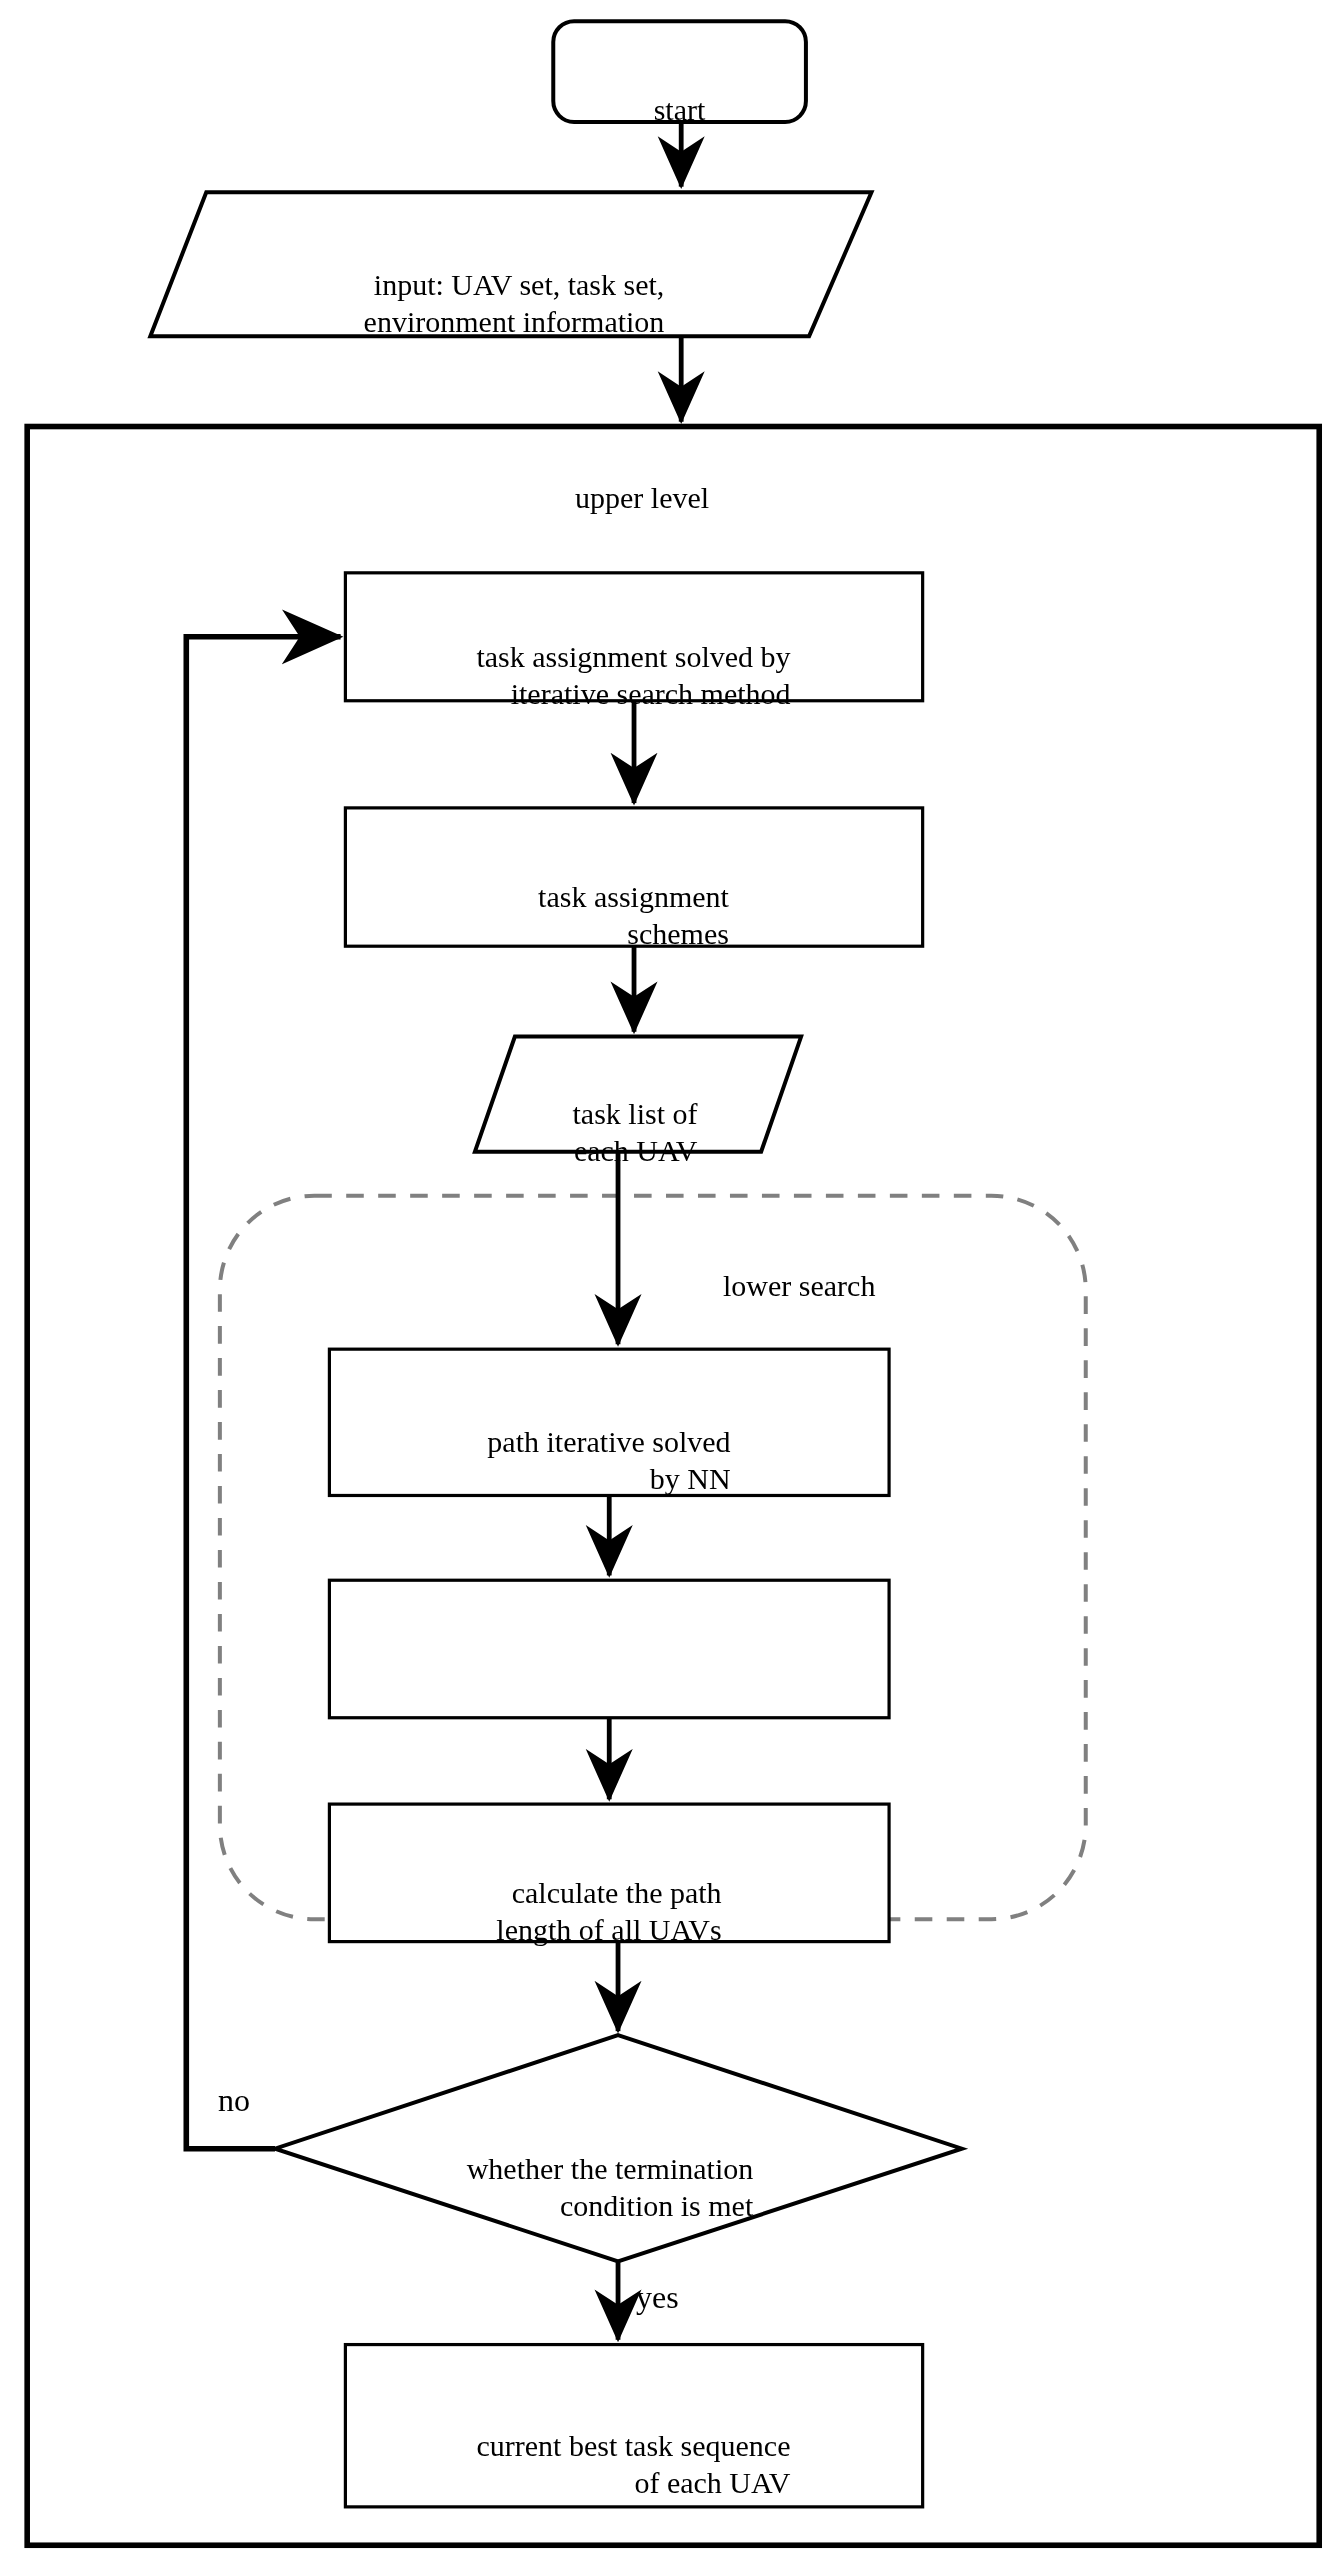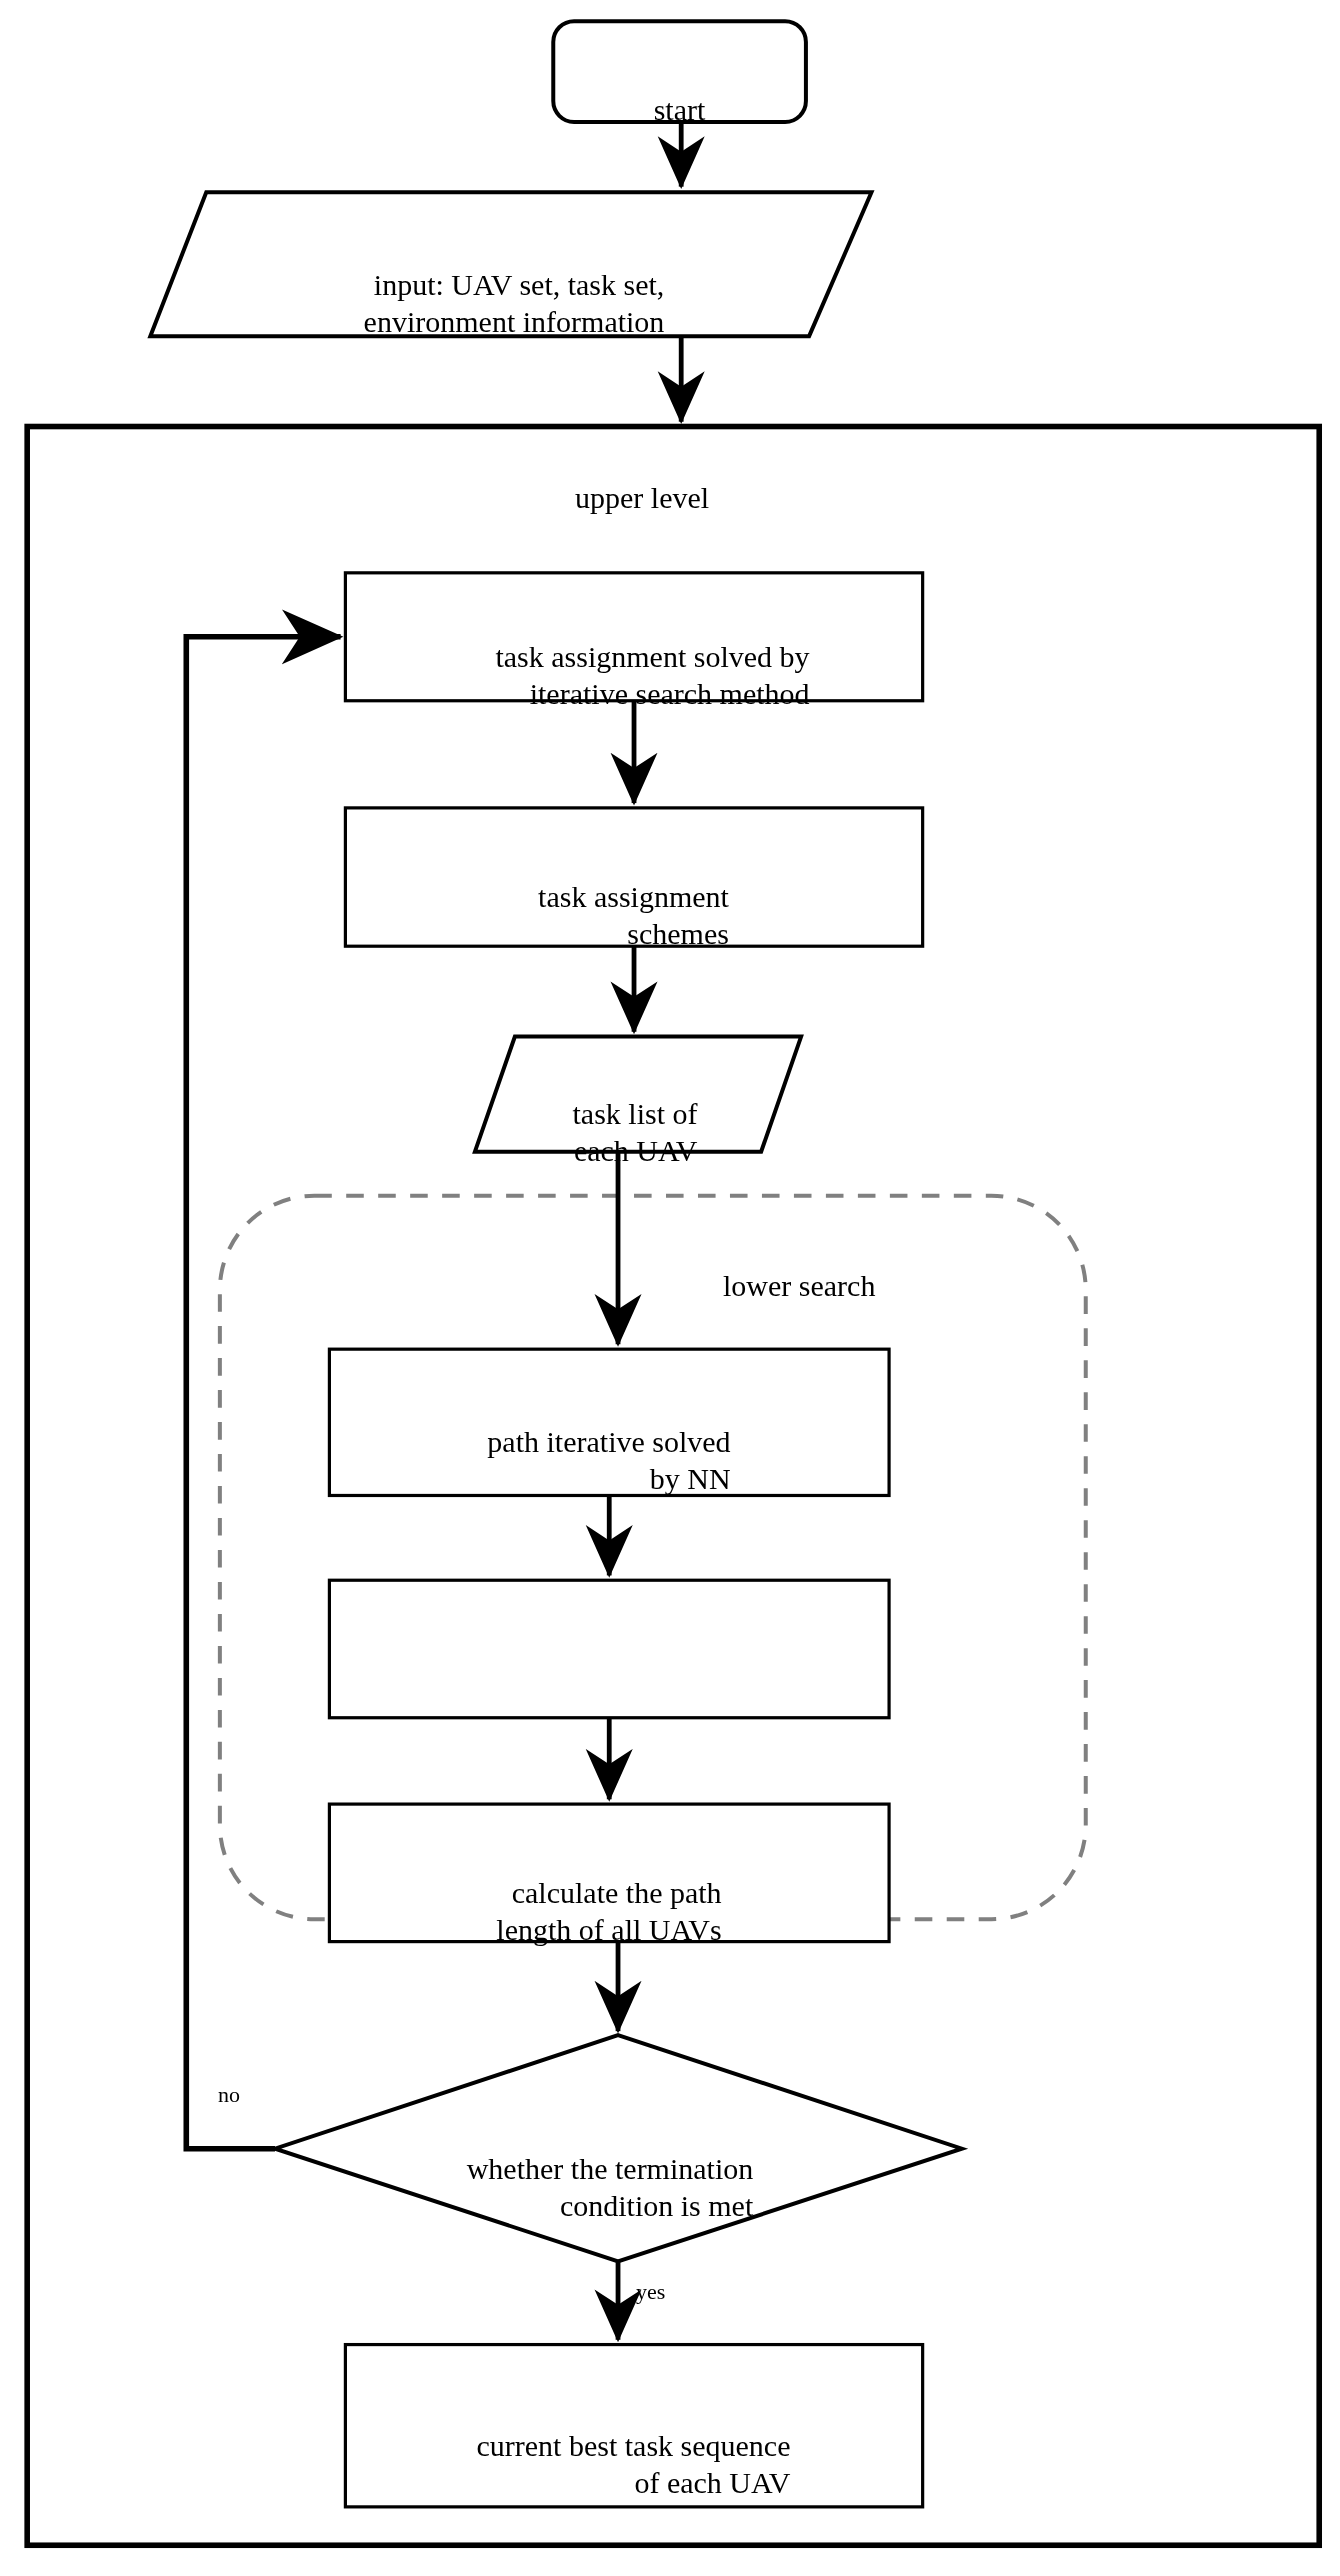--- a/index.html
+++ b/index.html
@@ -19,21 +19,21 @@
     justify-content:center;
     text-align:right;
     line-height:1.22;
     font-size:30px;
     white-space:pre-line;
     pointer-events:none;
     margin-top:39px;
   }
   .edge-label{
     position:absolute;
-    font-size:22px;
+    font-size:32px;
     line-height:1;
   }
   .level-label{
     position:absolute;
     font-size:30px;
     color:#000000;
     line-height:1;
   }
 </style>
 </head>
@@ -93,21 +93,21 @@
     <polyline points="344,2687 233,2687 233,796 426,796" fill="none" stroke="#000000" stroke-width="7" marker-end="url(#arrowhead)"></polyline>
   </svg>
 
   <div class="node-text" style="left:553px;top:21px;width:253px;height:101px;">start</div>
 
   <div class="node-text" style="left:206px;top:194px;width:616px;height:141px;">input: UAV set, task set,
 environment information</div>
 
   <div class="level-label" style="left:575px;top:483px;">upper level</div>
 
-  <div class="node-text" style="left:345px;top:573px;width:577px;height:128px;padding-left:19px;">task assignment solved by
+  <div class="node-text" style="left:345px;top:573px;width:577px;height:128px;">task assignment solved by
 iterative search method</div>
 
   <div class="node-text" style="left:345px;top:808px;width:577px;height:138px;">task assignment
 schemes</div>
 
   <div class="node-text" style="left:483px;top:1038px;width:304px;height:112px;">task list of
 each UAV</div>
 
   <div class="level-label" style="left:723px;top:1271px;">lower search</div>
 

